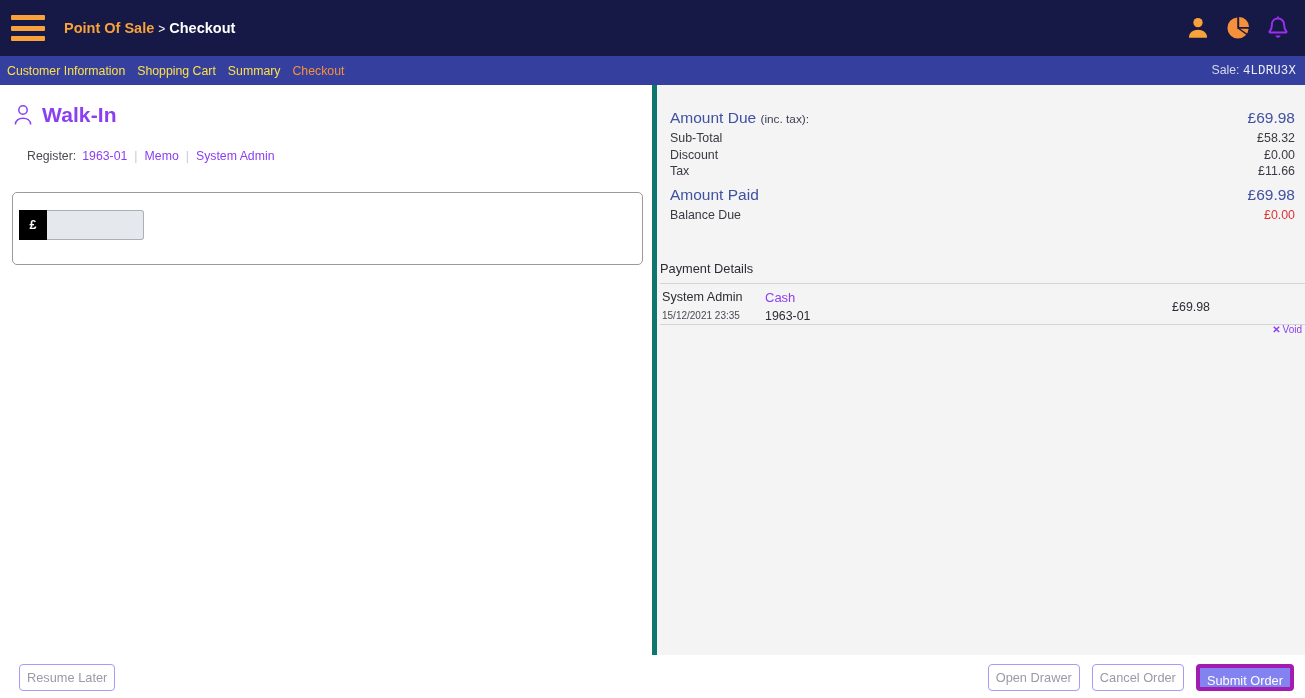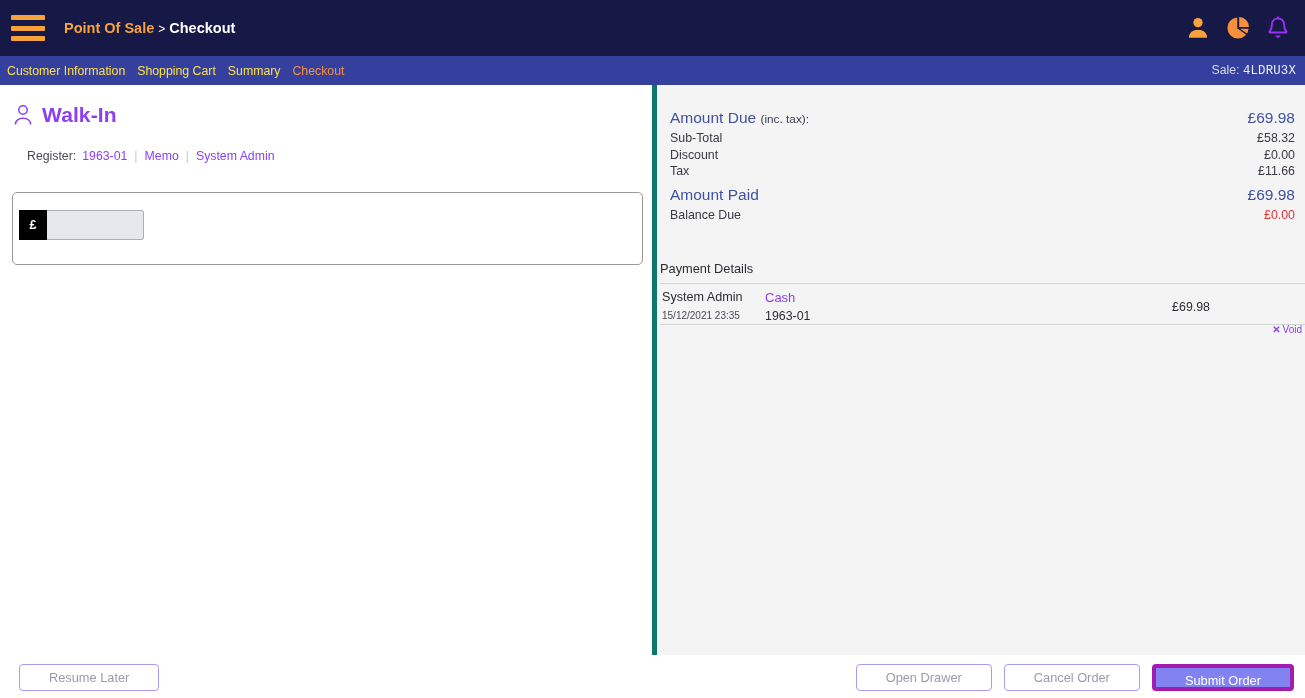--- a/index.html
+++ b/index.html
@@ -310,21 +310,21 @@
   .footer {
     position: absolute;
     left: 0; top: 657px;
     width: 1305px; height: 41px;
     background: #ffffff;
   }
   .btn {
     font-family: "Liberation Sans", sans-serif;
     font-size: 12.8px;
     border-radius: 4px;
-    padding: 0 29px;
+    padding: 0 7px;
     height: 27px;
     line-height: 25px;
     cursor: pointer;
     white-space: nowrap;
     display: inline-block;
   }
   .btn-outline {
     background: #ffffff;
     border: 1px solid #a79bf5;
     color: #9a9aa8;

